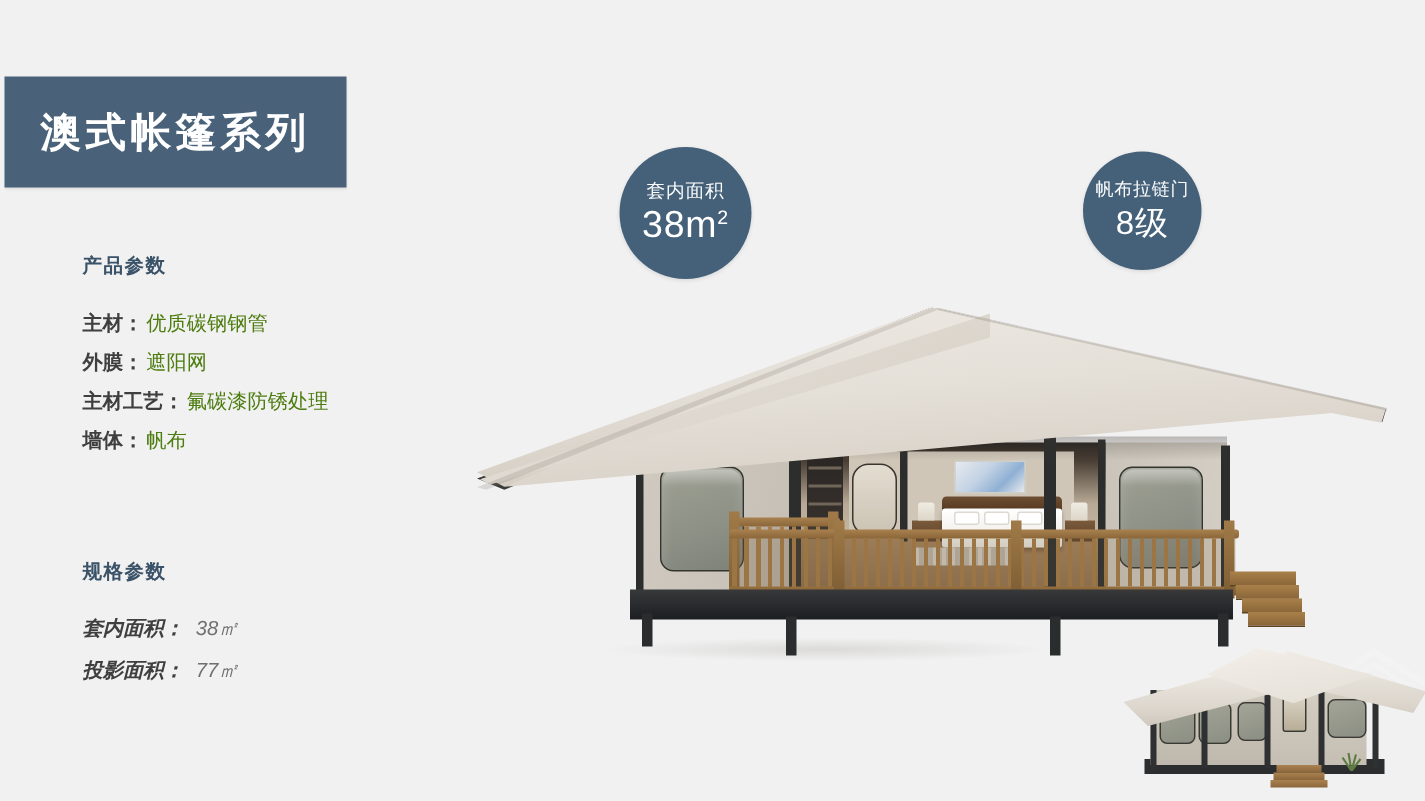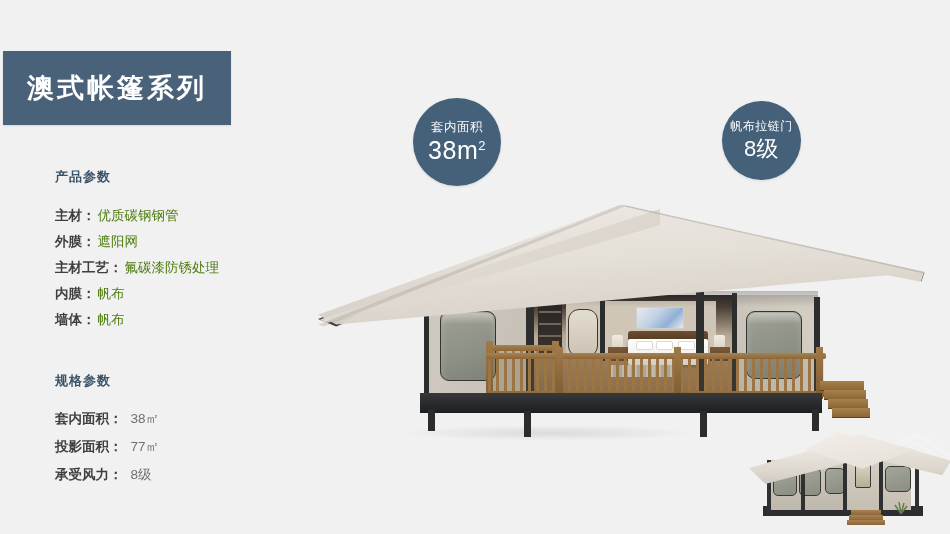--- a/index.html
+++ b/index.html
@@ -31,21 +31,21 @@
   }
   #head-product{left:55px;top:168px;}
   #head-spec{left:55px;top:372px;}
 
   .spec-list{position:absolute;left:55px;}
   #list-product{top:203px;}
   #list-spec{top:405px;}
   .spec-row{
     height:26px;line-height:26px;white-space:nowrap;font-size:13.5px;
   }
-  #list-spec .spec-row{height:28px;line-height:28px;}
+  #list-spec .spec-row{height:28px;line-height:28px;font-style:italic;}
   .spec-row .k{color:#3f3f3f;font-weight:bold;}
   .spec-row .v{color:#4d7c0f;padding-left:2px;}
   #list-spec .spec-row .v{color:#6f6f6f;padding-left:8px;}
 
   
   .circle{
     position:absolute;border-radius:50%;
     background:#45617a;color:#fff;
     display:flex;flex-direction:column;align-items:center;justify-content:center;
     box-shadow:0 1px 3px rgba(0,0,0,.10);
@@ -227,38 +227,32 @@
     <div class="spec-row">
       <span class="k">主材：</span><span class="v">优质碳钢钢管</span>
     </div>
     <div class="spec-row">
       <span class="k">外膜：</span><span class="v">遮阳网</span>
     </div>
     <div class="spec-row">
       <span class="k">主材工艺：</span><span class="v">氟碳漆防锈处理</span>
     </div>
     <div class="spec-row">
-      <span class="k">内膜：</span><span class="v">帆布</span>
-    </div>
-    <div class="spec-row">
       <span class="k">墙体：</span><span class="v">帆布</span>
     </div>
   </div>
 
   <div class="section-head" id="head-spec">规格参数</div>
 
   <div class="spec-list" id="list-spec">
     <div class="spec-row">
       <span class="k">套内面积：</span><span class="v">38㎡</span>
     </div>
     <div class="spec-row">
       <span class="k">投影面积：</span><span class="v">77㎡</span>
-    </div>
-    <div class="spec-row">
-      <span class="k">承受风力：</span><span class="v">8级</span>
     </div>
   </div>
 
   <div class="circle" id="circle-1">
     <span class="c-label">套内面积</span>
     <span class="c-value"><span>38</span><span>m</span><sup>2</sup></span>
   </div>
 
 
   <div class="circle" id="circle-3">

